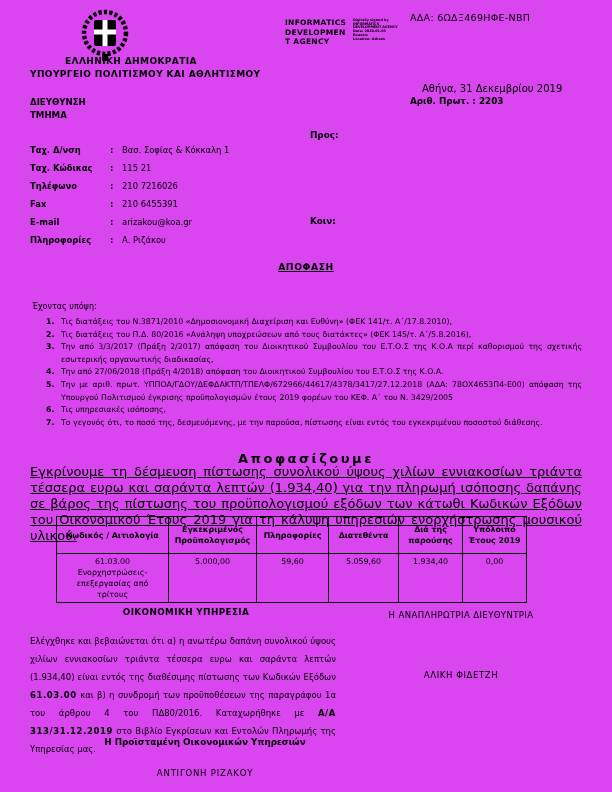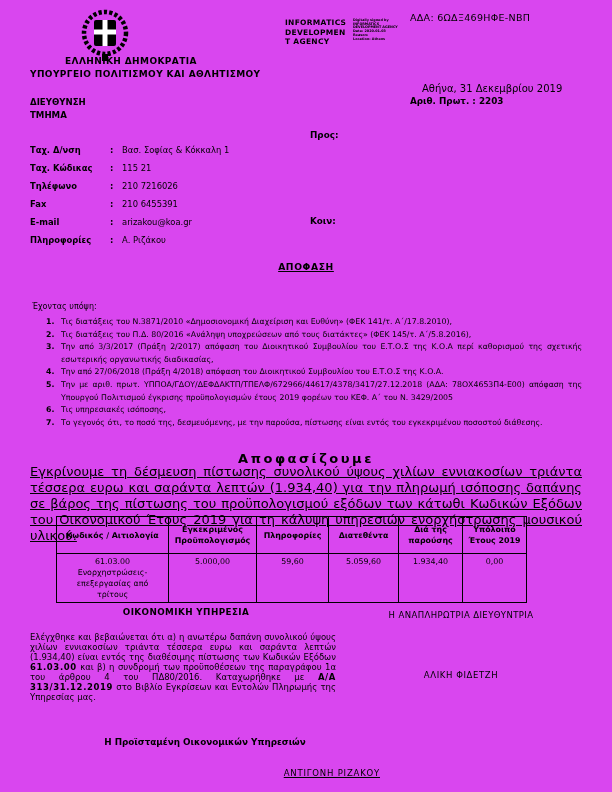--- a/index.html
+++ b/index.html
@@ -54,26 +54,26 @@
 
   
   .budget-table { left:56px; top:516px; border-collapse:collapse; table-layout:fixed; }
   .budget-table th, .budget-table td { border:1.5px solid #000; padding:2px 3px; }
   .budget-table th { font-size:7.9px; font-weight:bold; text-align:center; vertical-align:middle; height:32px; line-height:11px; }
   .budget-table td { font-size:7.9px; text-align:center; vertical-align:top; height:44px; line-height:11px; }
   .c1{width:112px;} .c2{width:88px;} .c3{width:72px;} .c4{width:70px;} .c5{width:64px;} .c6{width:64px;}
 
   
   .fin-head { left:30px; top:607px; width:312px; text-align:center; font-weight:bold; font-size:8.8px; letter-spacing:0.4px; }
-  .fin-para { left:30px; top:623px; width:306px; font-size:8.5px; line-height:10px; text-align:justify; }
+  .fin-para { left:30px; top:623px; width:306px; font-size:8.5px; line-height:18px; text-align:justify; }
   .fin-para .b { font-weight:bold; letter-spacing:0.6px; }
   .right-sig-title { left:356px; top:610px; width:210px; text-align:center; font-size:8.5px; letter-spacing:0.4px; }
   .right-sig-name  { left:356px; top:670px; width:210px; text-align:center; font-size:8.5px; letter-spacing:0.6px; }
   .fin-sig-title { left:30px; top:737px; width:350px; text-align:center; font-weight:bold; font-size:8.8px; }
-  .fin-sig-name  { left:30px; top:768px; width:350px; text-align:right; font-size:8.5px; letter-spacing:0.8px;text-decoration:underline; }
+  .fin-sig-name  { left:30px; top:768px; width:350px; text-align:center; font-size:8.5px; letter-spacing:0.8px; }
 </style>
 </head>
 <body>
 
 <div class="page">
 
   <div class="abs logo">
     <svg width="58" height="54" viewBox="0 0 58 54">
       <circle cx="29" cy="25" r="21" fill="none" stroke="#000" stroke-width="4.5" stroke-dasharray="3.2 2.2"></circle>
       <rect x="18" y="12" width="22" height="26" rx="2" fill="#000"></rect>

